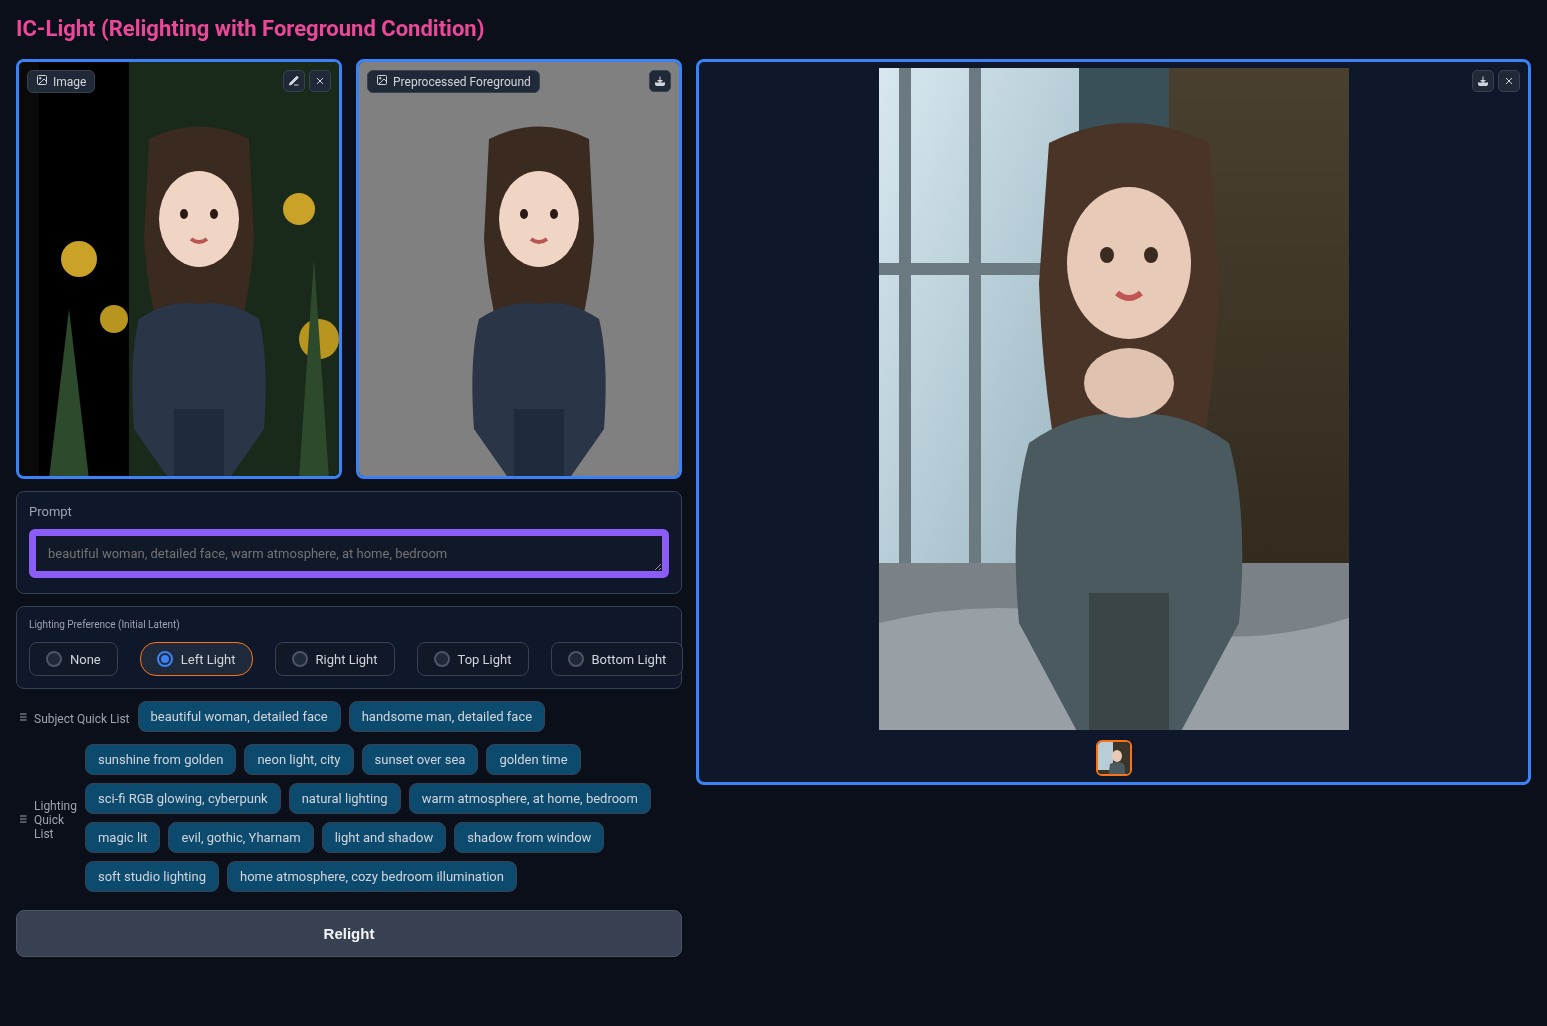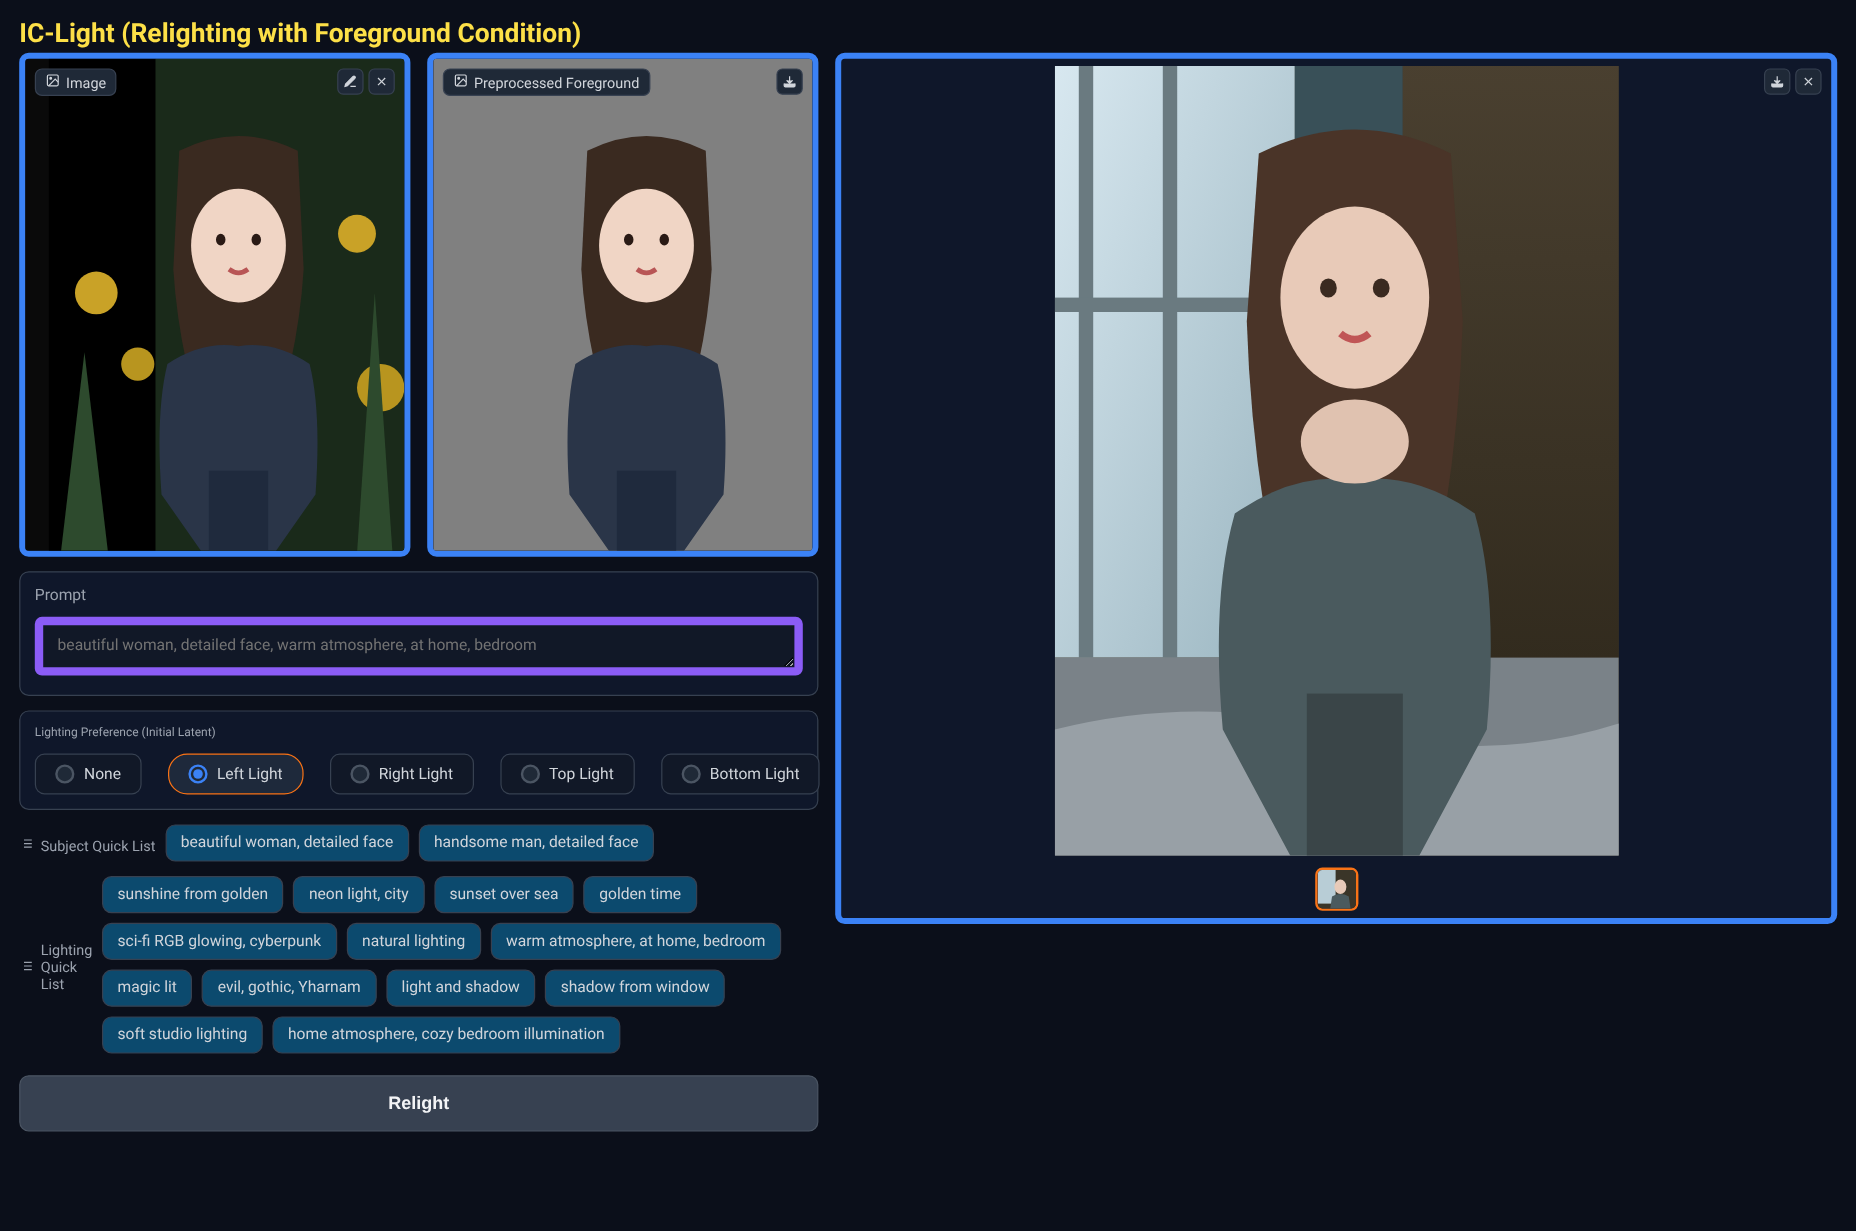--- a/index.html
+++ b/index.html
@@ -7,22 +7,22 @@
     background: #0b0f1a;
     color: #e5e7eb;
     font-family: -apple-system, BlinkMacSystemFont, "Segoe UI", Roboto, sans-serif;
     font-size: 14px;
     padding: 16px;
     width: 1547px;
   }
   h1 {
     font-size: 22px;
     font-weight: 700;
-    margin-bottom: 3px;
-    color: #fde047;
+    margin-bottom: 18px;
+    color: #ec4899;
   }
   .app {
     display: flex;
     gap: 14px;
     align-items: flex-start;
   }
   .left-col {
     width: 666px;
     display: flex;
     flex-direction: column;
@@ -31,21 +31,21 @@
   .right-col {
     flex: 1;
     min-width: 0;
   }
   .image-row {
     display: flex;
     gap: 14px;
   }
   .image-panel {
     flex: 1;
-    border: 5px solid #3b82f6;
+    border: 3px solid #3b82f6;
     border-radius: 8px;
     position: relative;
     overflow: hidden;
     height: 420px;
     background: #0f172a;
     display: flex;
     align-items: center;
     justify-content: center;
   }
   .image-panel.output {

